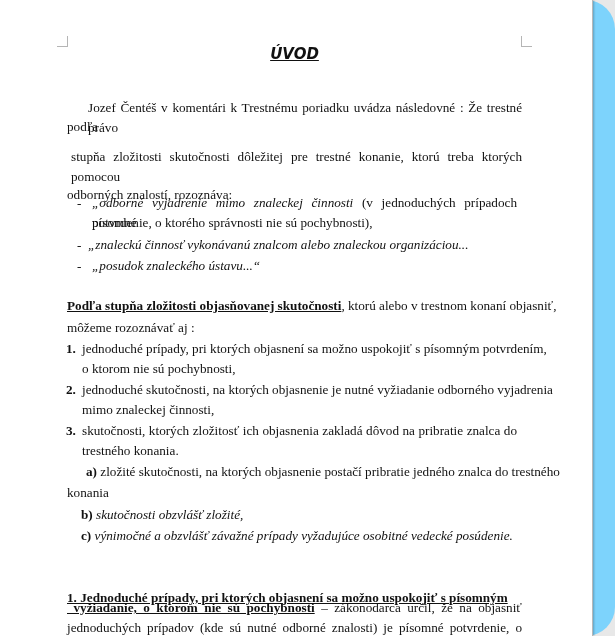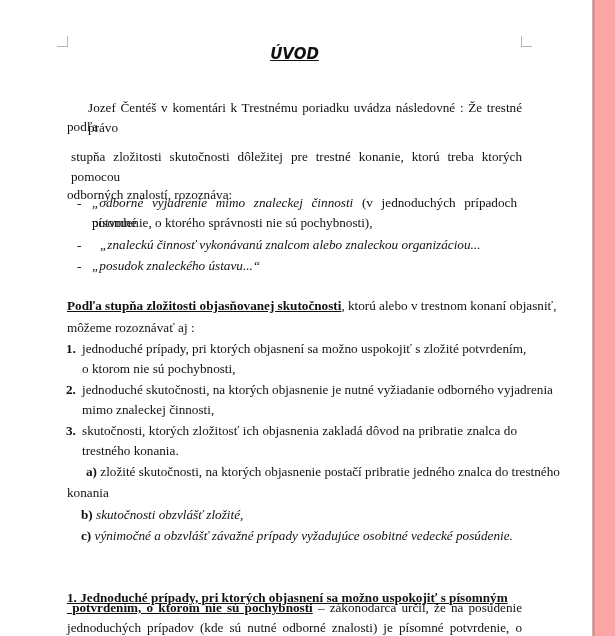--- a/index.html
+++ b/index.html
@@ -4,21 +4,22 @@
 <style>
   html, body { margin: 0; padding: 0; }
   body {
     width: 615px; height: 636px; overflow: hidden;
     background: #e8e8e8;
     font-family: "Liberation Serif", serif;
     position: relative;
   }
   .viewport {
     position: absolute; left: 0; top: 0; width: 615px; height: 636px;
-    background: #fca5a5;
+    background: #7dd3fc;
+    border-radius: 29px;
   }
   .page {
     position: absolute; left: 0; top: 0; width: 592px; height: 636px;
     background: #ffffff;
     border-right: 1px solid #b8b8b8;
     box-shadow: 1px 0 2px rgba(0,0,0,0.25);
   }
   .corner {
     position: absolute; width: 10px; height: 10px;
     border-color: #b5b5b5; border-style: solid; border-width: 0;
@@ -62,37 +63,37 @@
       <div class="abs" style="top:185px;">odborných znalostí, rozoznáva:</div>
 
       <div>
         <div class="abs" style="top:193px;">
           <span class="dash">-</span>
           <span style="position:absolute; left:25px; width:425px; text-align:justify; text-align-last:justify; white-space:normal;"><i>„odborné vyjadrenie mimo znaleckej činnosti</i><span> (v jednoduchých prípadoch písomné</span></span>
         </div>
         <div class="abs" style="top:213px; left:25px;">potvrdenie, o ktorého správnosti nie sú pochybnosti),</div>
         <div class="abs" style="top:235px;">
           <span class="dash">-</span>
-          <i style="position:absolute; left:33px;text-align:center;">„znaleckú činnosť vykonávanú znalcom alebo znaleckou organizáciou...</i>
+          <i style="position:absolute; left:21px;text-align:center;">„znaleckú činnosť vykonávanú znalcom alebo znaleckou organizáciou...</i>
         </div>
         <div class="abs" style="top:256px;">
           <span class="dash">-</span>
           <i style="position:absolute; left:25px;">„posudok znaleckého ústavu...“</i>
         </div>
       </div>
 
       <div class="abs" style="top:296px;">
         <span class="u">Podľa stupňa zložitosti objasňovanej skutočnosti</span><span>, ktorú alebo v trestnom konaní objasniť,</span>
       </div>
       <div class="abs" style="top:318px;">môžeme rozoznávať aj :</div>
 
       <div>
         <div class="abs" style="top:339px;">
           <span class="num">1.</span>
-          <span style="position:absolute; left:15px;">jednoduché prípady, pri ktorých objasnení sa možno uspokojiť s zložité potvrdením,</span>
+          <span style="position:absolute; left:15px;">jednoduché prípady, pri ktorých objasnení sa možno uspokojiť s písomným potvrdením,</span>
         </div>
         <div class="abs" style="top:359px; left:15px;">o ktorom nie sú pochybnosti,</div>
 
         <div class="abs" style="top:380px;">
           <span class="num">2.</span>
           <span style="position:absolute; left:15px;">jednoduché skutočnosti, na ktorých objasnenie je nutné vyžiadanie odborného vyjadrenia</span>
         </div>
         <div class="abs" style="top:400px; left:15px;">mimo znaleckej činnosti,</div>
 
         <div class="abs" style="top:421px;">
@@ -110,18 +111,18 @@
         <div class="abs" style="top:505px; left:14px;">
           <b>b)</b> <i>skutočnosti obzvlášť zložité,</i>
         </div>
         <div class="abs" style="top:526px; left:14px;">
           <b>c)</b> <i>výnimočné a obzvlášť závažné prípady vyžadujúce osobitné vedecké posúdenie.</i>
         </div>
       </div>
 
       <div class="abs u" style="top:576px;margin-top:12px;">1. Jednoduché prípady, pri ktorých objasnení sa možno uspokojiť s písomným</div>
       <div class="abs" style="top:598px; text-align:justify; text-align-last:justify; white-space:normal;">
-        <span class="u" style="white-space:pre;"> potvrdením, o ktorom nie sú pochybnosti</span><span> – zákonodarca určil, že na posúdenie</span>
+        <span class="u" style="white-space:pre;"> vyžiadanie, o ktorom nie sú pochybnosti</span><span> – zákonodarca určil, že na objasniť</span>
       </div>
       <div class="abs just" style="top:618px;">jednoduchých prípadov (kde sú nutné odborné znalosti) je písomné potvrdenie, o ktorého</div>
     </div>
   </div>
 </div>
 
 </body></html>

